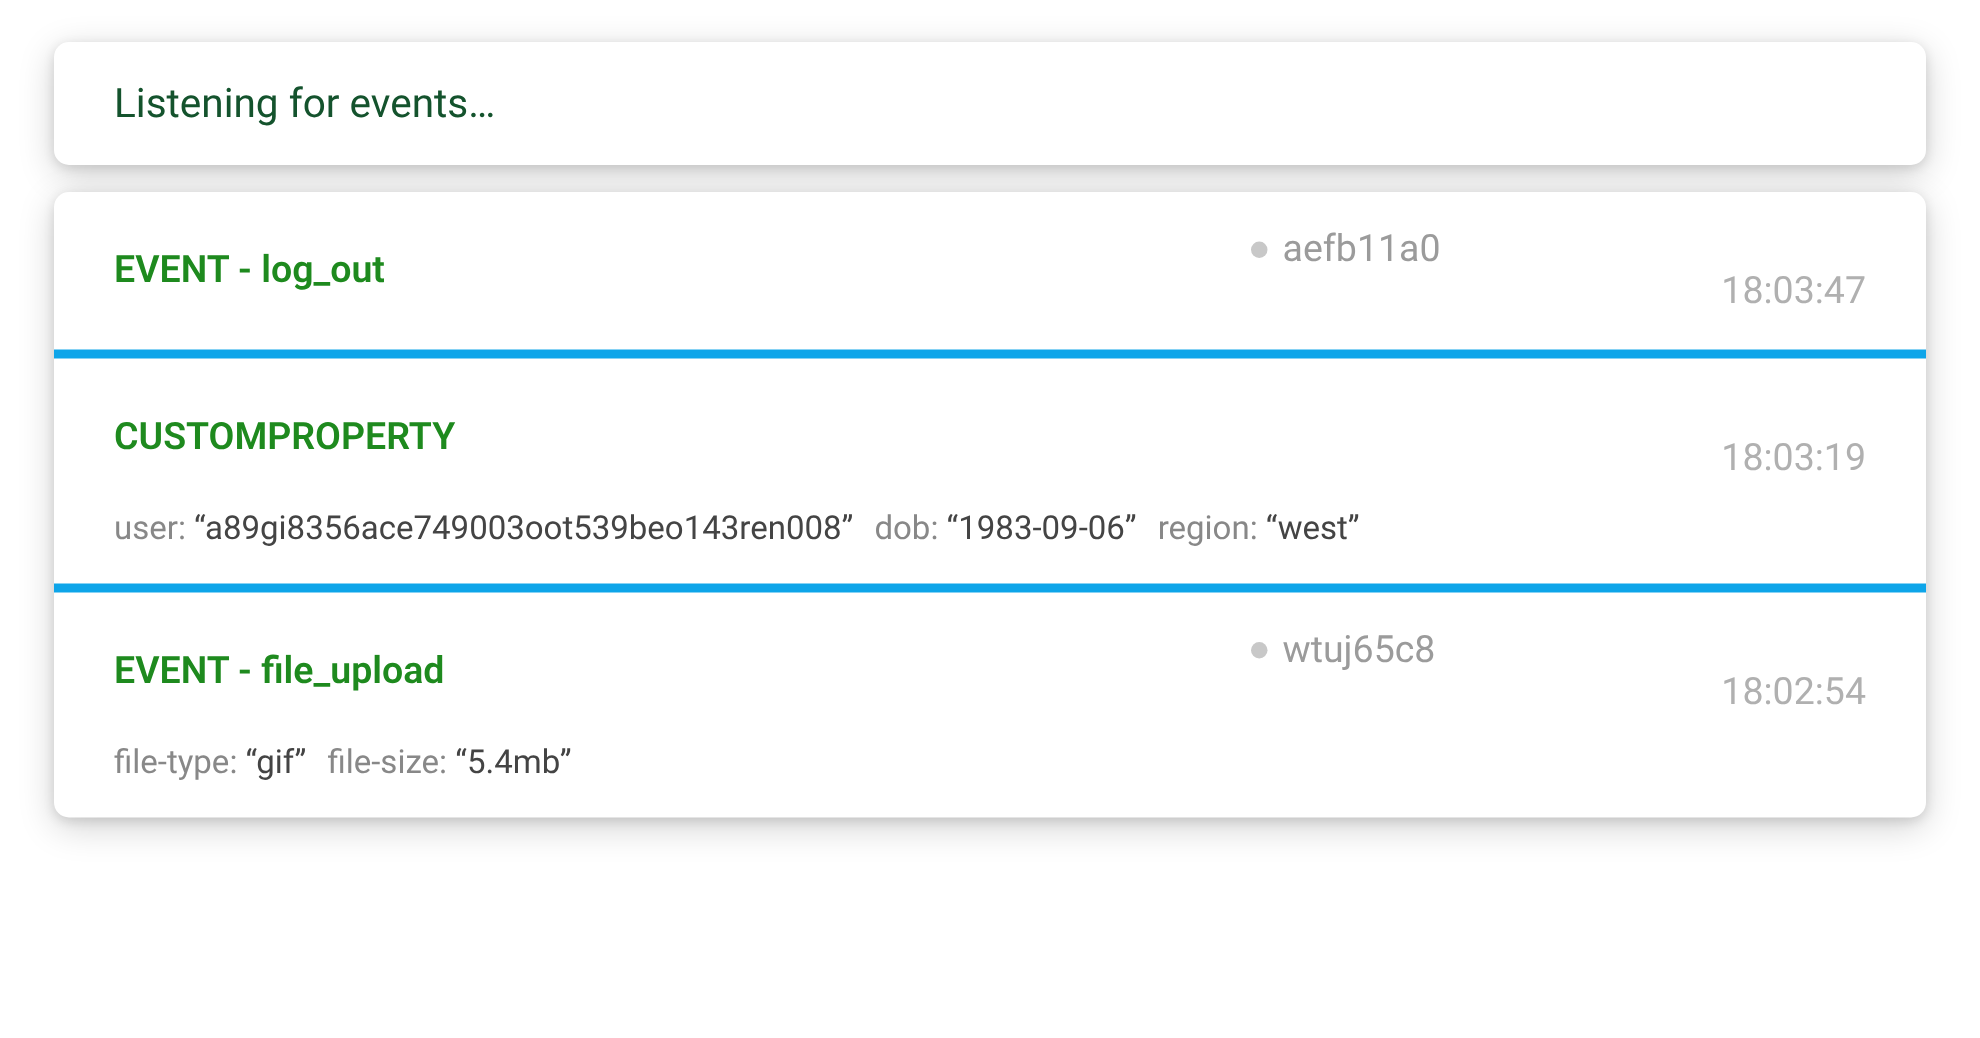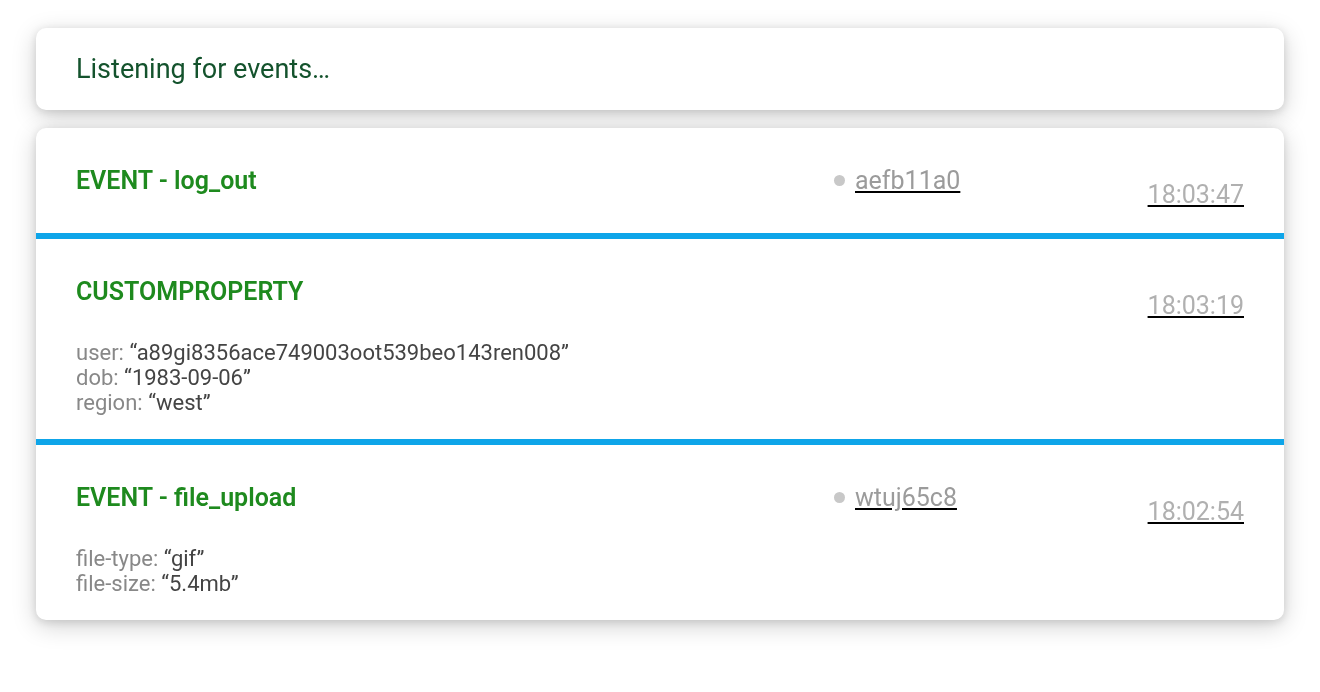--- a/index.html
+++ b/index.html
@@ -52,23 +52,22 @@
     
     .event-title {
       color: #1e8a1e;
       font-size: 25px;
       font-weight: 600;
       flex: 1;
     }
     
     .event-meta {
       display: flex;
-      align-items: center;
+      align-items: flex-start;
       gap: 120px;
-      text-decoration: underline;
     }
     
     .event-id-wrap {
       display: flex;
       align-items: center;
       gap: 10px;
       min-width: 180px;
     }
     
     .dot {
@@ -91,21 +90,22 @@
       font-size: 25px;
       font-weight: 400;
       min-width: 110px;
       text-align: right;
       margin-top: 28px;
     }
     
     .event-props {
       margin-top: 20px;
       display: flex;
-      flex-direction: column;
+      flex-direction: row;
+      gap: 14px;
     }
     
     .prop-line {
       font-size: 22px;
       color: #333333;
     }
     
     .prop-key {
       color: #888888;
     }

